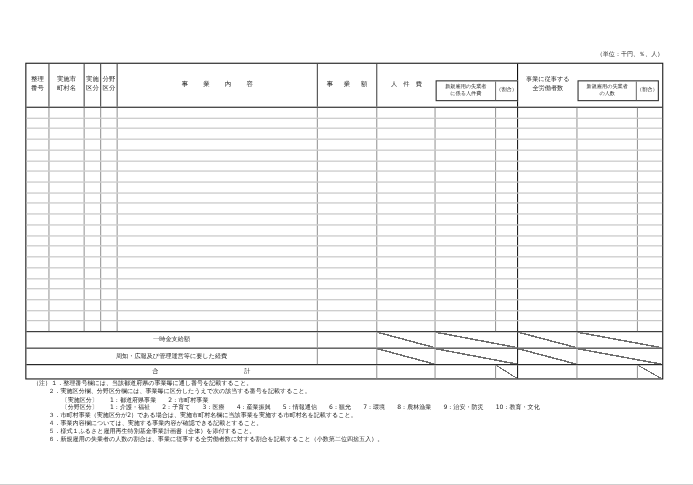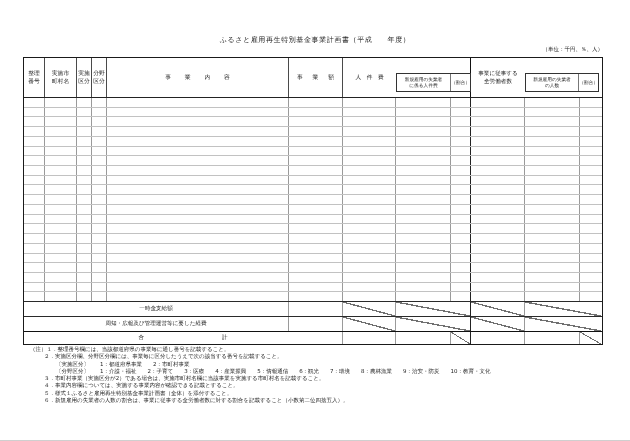--- a/index.html
+++ b/index.html
@@ -90,21 +90,20 @@
            font-size: 5.5px; line-height: 7.3px; }
   .note { white-space: nowrap; }
   .ind1 { margin-left: 14px; }
   .ind2 { margin-left: 26px; }
 </style>
 </head>
 <body>
 
 <div class="page">
 
-  <div class="title">ふるさと雇用再生特別基金事業計画書（平成　　年度）</div>
   <div class="unit-note">（単位：千円、％、人）</div>
 
   <div class="table">
 
     <div class="thead">
       <div class="hc" style="width:21px">整理
 番号</div>
       <div class="hc" style="width:32px">実施市
 町村名</div>
       <div class="hc" style="width:15px">実施

